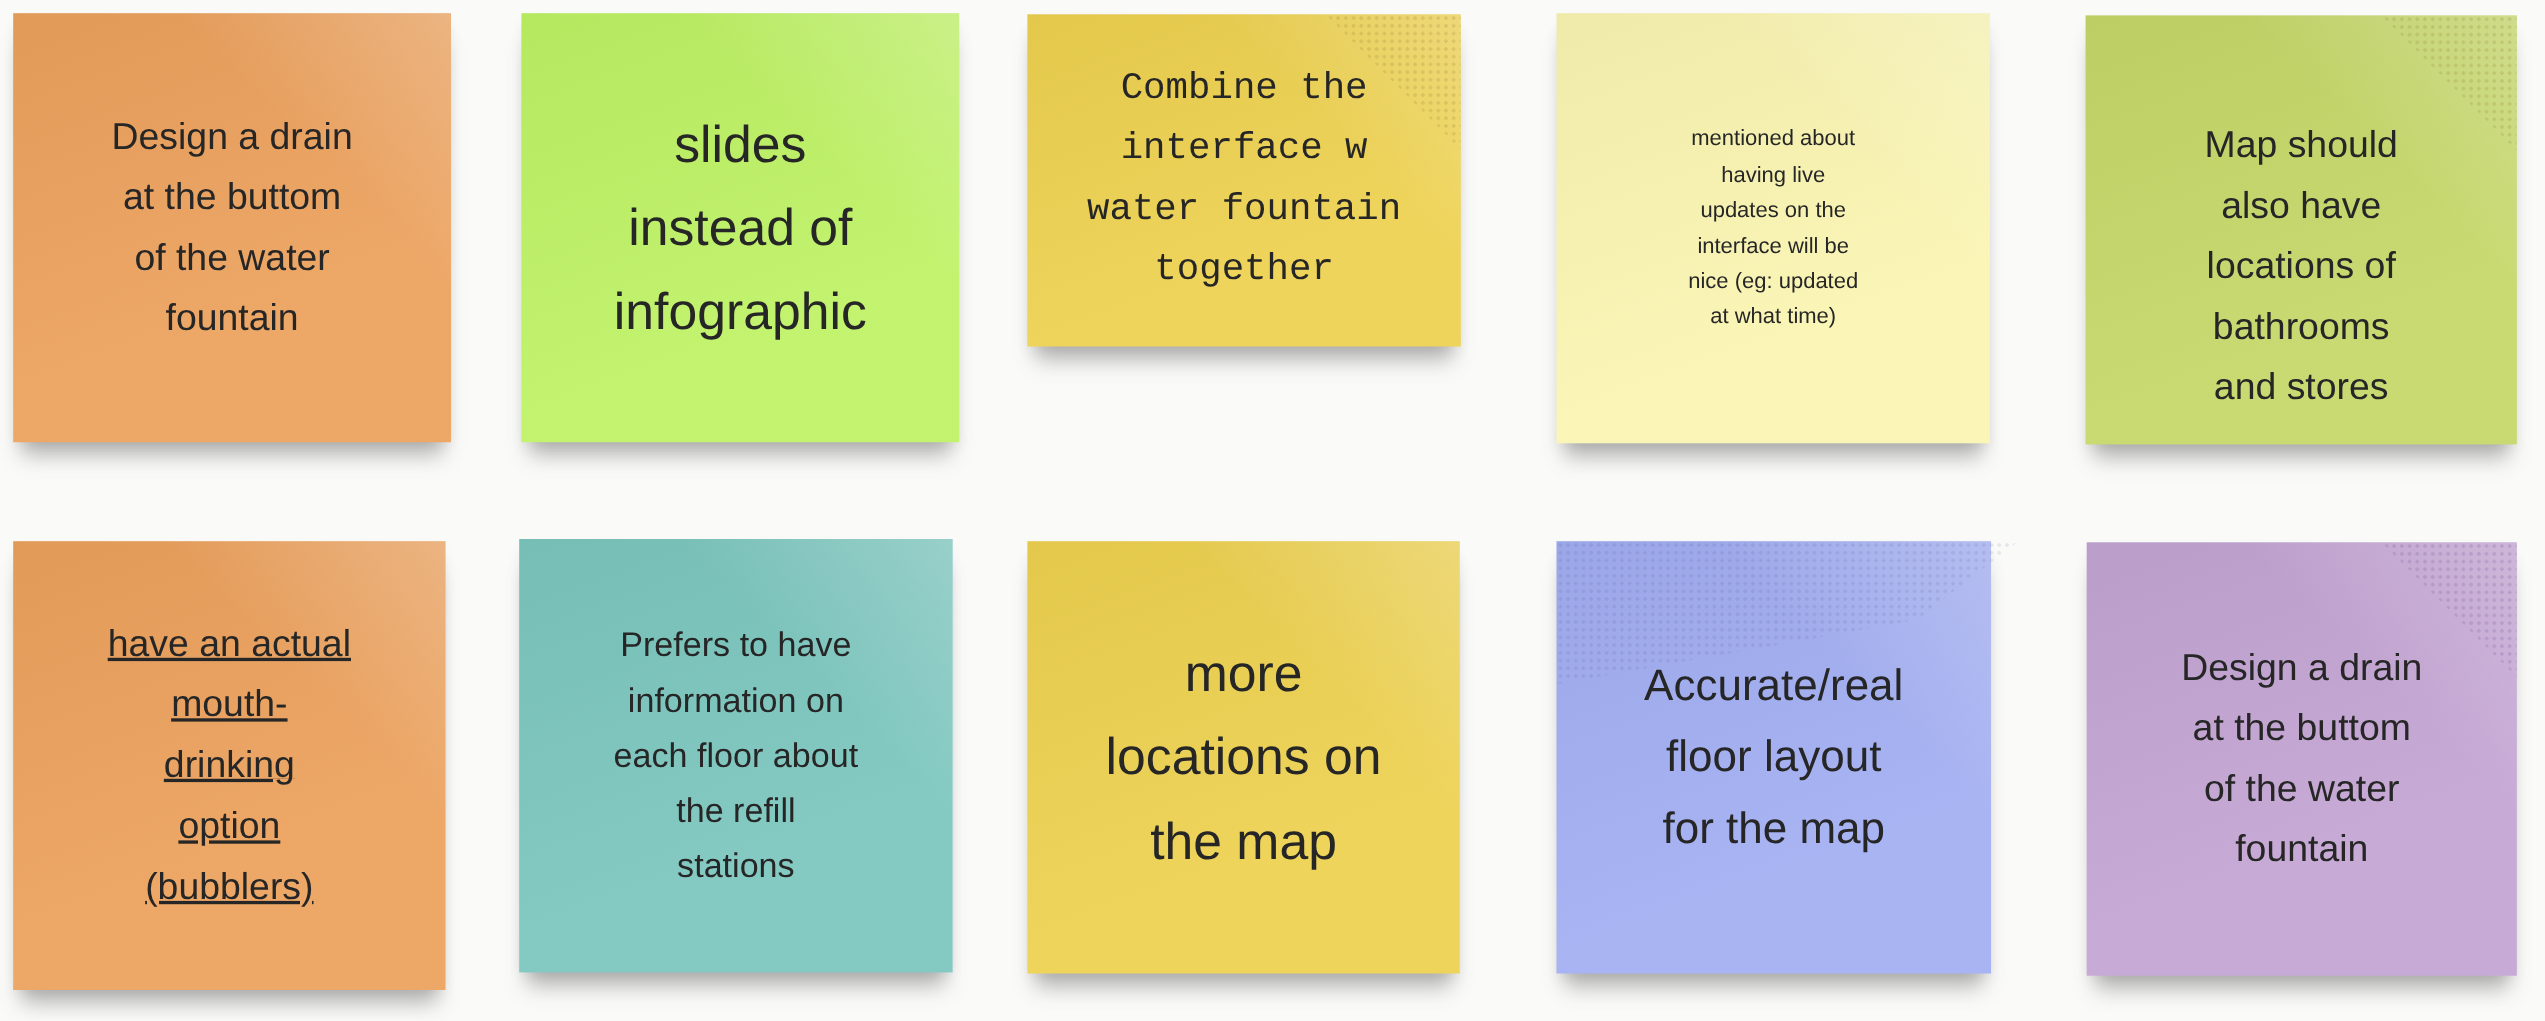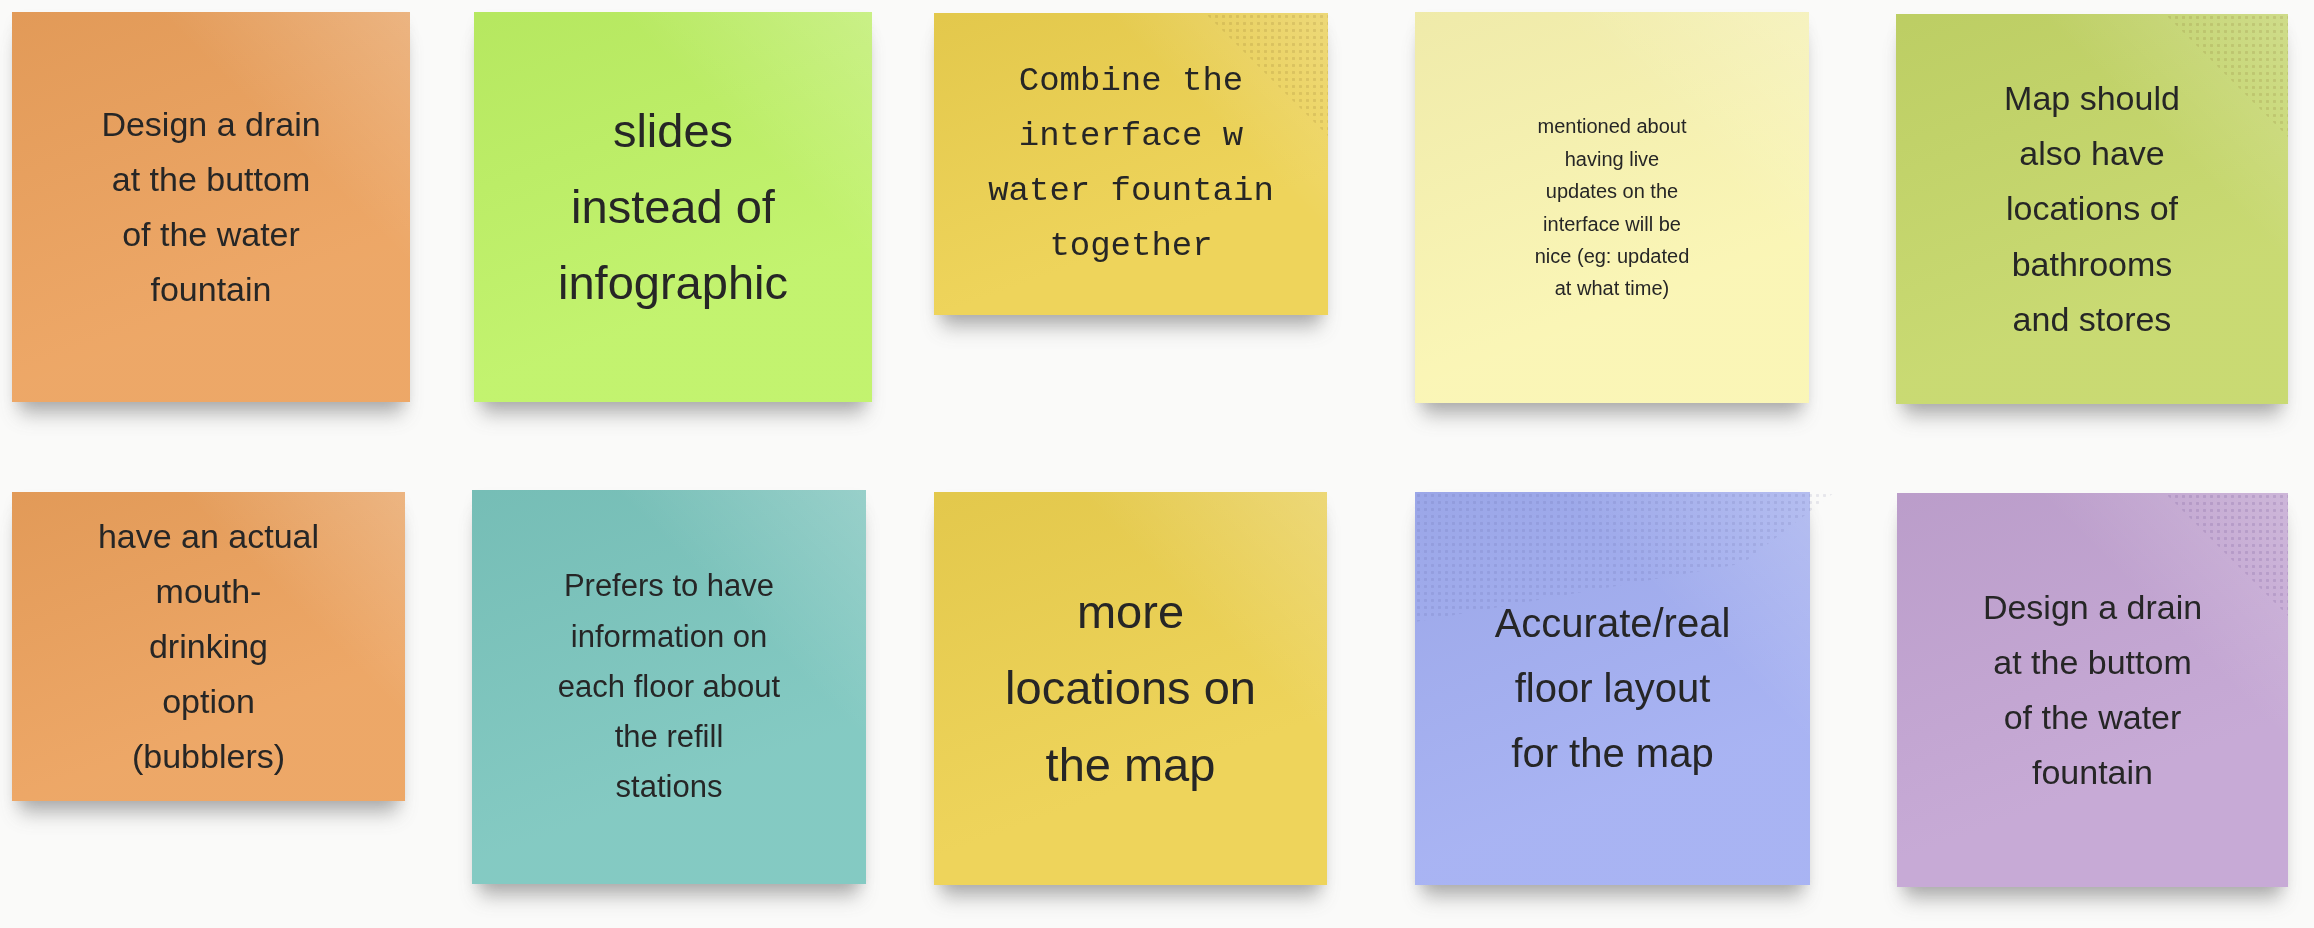--- a/index.html
+++ b/index.html
@@ -77,21 +77,21 @@
   .dots.purple {
     background-image: radial-gradient(rgba(90, 60, 130, 0.30) 1.4px, rgba(0,0,0,0) 1.5px);
   }
 
   
   .n1  { left: 12px;   top: 12px;  width: 398px; height: 390px; }
   .n2  { left: 474px;  top: 12px;  width: 398px; height: 390px; }
   .n3  { left: 934px;  top: 13px;  width: 394px; height: 302px; font-family: Liberation Mono, monospace; }
   .n4  { left: 1415px; top: 12px;  width: 394px; height: 391px; }
   .n5  { left: 1896px; top: 14px;  width: 392px; height: 390px; }
-  .n6  { left: 12px;   top: 492px; width: 393px; height: 309px; }
+  .n6  { left: 12px;   top: 492px; width: 393px; height: 408px; text-decoration: underline; }
   .n7  { left: 472px;  top: 490px; width: 394px; height: 394px; }
   .n8  { left: 934px;  top: 492px; width: 393px; height: 393px; }
   .n9  { left: 1415px; top: 492px; width: 395px; height: 393px; }
   .n10 { left: 1897px; top: 493px; width: 391px; height: 394px; }
 </style>
 </head>
 <body style="color: rgb(38, 38, 38);">
 
 <div class="board" style="background-color: rgb(250, 250, 249);">
 
@@ -118,21 +118,21 @@
 
   <div class="note n4" style="background-color: rgb(250, 245, 177);">
     <div class="note-text fs-26">mentioned about
 having live
 updates on the
 interface will be
 nice (eg: updated
 at what time)</div>
   </div>
 
-  <div class="note n5" style="background-color: rgb(197, 215, 104);">
+  <div class="note n5" style="background-color: rgb(197, 215, 104); align-items: flex-end;">
     <span class="dots tr"></span>
     <div class="note-text fs-34">Map should
 also have
 locations of
 bathrooms
 and stores</div>
   </div>
 
   <div class="note n6" style="background-color: rgb(236, 161, 92);">
     <div class="note-text fs-34">have an actual

